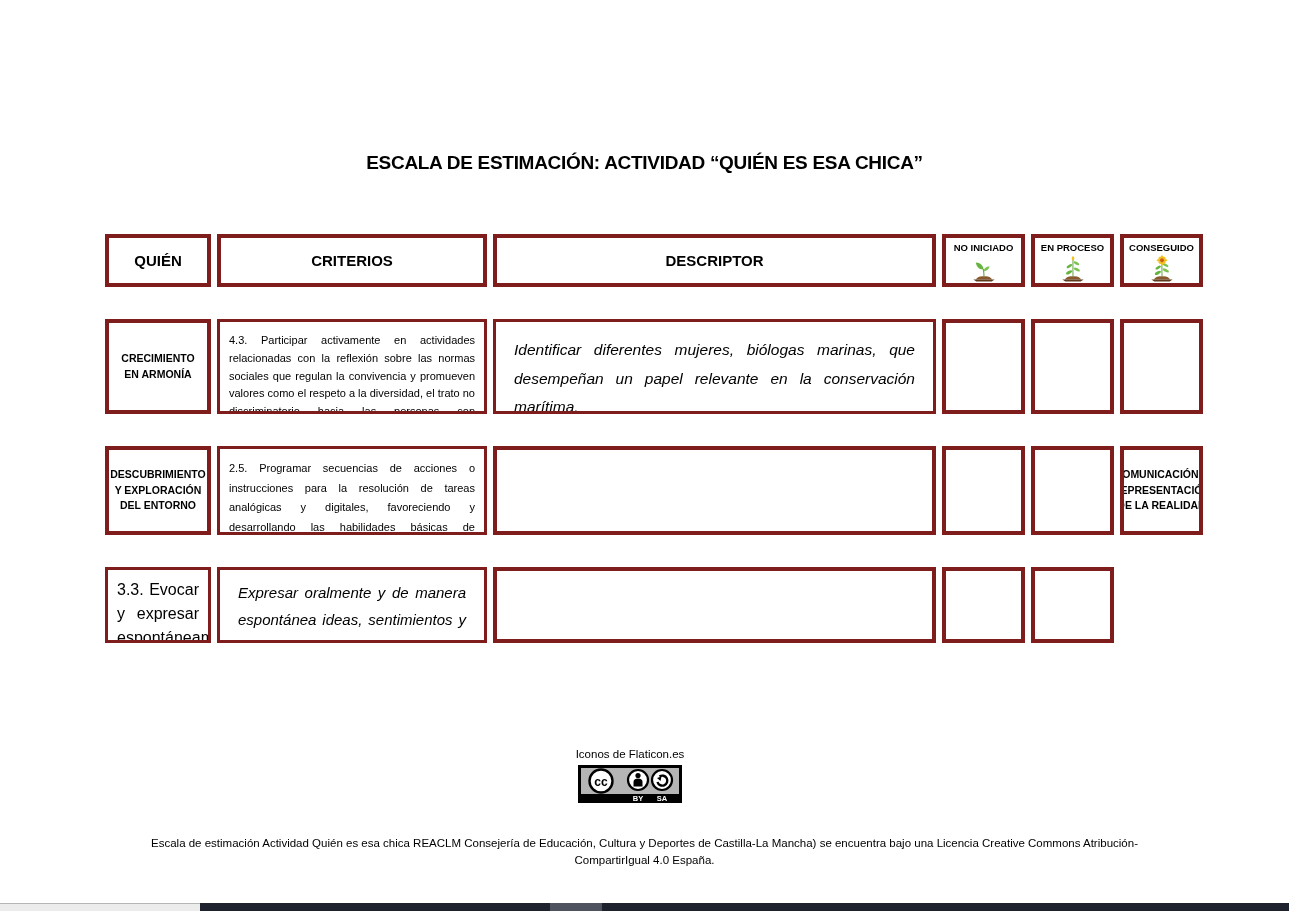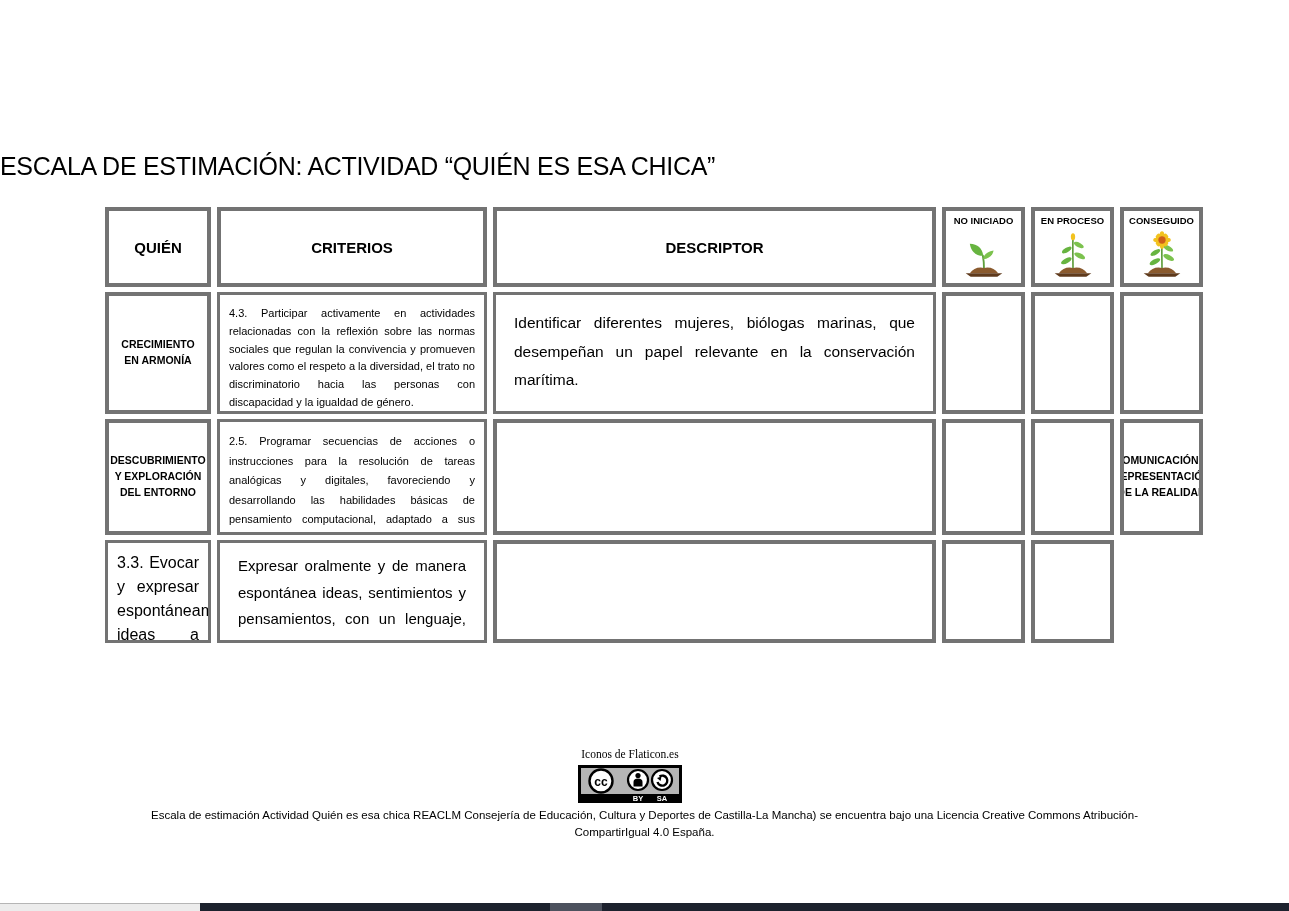--- a/index.html
+++ b/index.html
@@ -14,33 +14,33 @@
   
   .logo { position: absolute; left: 1083px; top: 30px; width: 110px; }
   .logo-tablets { display: block; margin-left: 16px; }
   .logo-text { margin-top: -4px; white-space: nowrap; }
   .logo-rea { font-family: "DejaVu Serif", serif; font-style: italic; font-size: 23px; color: #f7941e; }
   .logo-clm { font-family: "Liberation Sans", sans-serif; font-size: 20px; color: #1b75bc; letter-spacing: 3px; }
 
   
   .title {
     position: absolute; top: 152px; left: 0; width: 100%;
-    text-align: left; font-size: 25px; font-weight: normal; color: #000;
+    text-align: center; font-size: 19px; font-weight: bold; color: #000;
     letter-spacing: -0.3px;
   }
 
   
   .rubric {
     position: absolute; left: 105px; top: 207px;
     display: grid;
     grid-template-columns: 106px 270px 443px 83px 83px 83px;
     grid-template-rows: 80px 122px 116px 103px;
     column-gap: 6px; row-gap: 5px;
   }
-  .cell { border: 3px solid #737373; background: #fff; overflow: hidden; }
+  .cell { border: 3px solid #7f1d1d; background: #fff; overflow: hidden; margin-top: 27px; }
   .head {
     border-width: 4px;
     display: flex; align-items: center; justify-content: center;
     font-weight: bold; font-size: 15px;
   }
   .statushead {
     border-width: 4px;
     display: flex; flex-direction: column; align-items: center;
     padding-top: 4px;
   }
@@ -48,35 +48,35 @@
   .statushead svg { margin-top: 2px; }
   .area {
     border-width: 4px;
     display: flex; align-items: center; justify-content: center; text-align: center;
     font-weight: bold; font-size: 10.5px; line-height: 1.5; padding: 10px;
   }
   .crit { padding: 10px 9px; text-align: justify; }
   .crit-1 { font-size: 11px;  line-height: 1.62; }
   .crit-2 { font-size: 11px;  line-height: 1.78; }
   .crit-3 { font-size: 16px;  line-height: 1.5; padding-top: 8px; }
-  .desc { padding: 14px 18px; text-align: justify; }
+  .desc { padding: 14px 18px; text-align: justify; font-style: italic; }
   .desc-1 { font-size: 15.5px; line-height: 1.85; }
   .desc-2 { font-size: 16px;   line-height: 1.8; padding-top: 18px; }
   .desc-3 { font-size: 15px;   line-height: 1.78; padding-top: 10px; }
   .desc .b { font-weight: bold; }
   .status-cell { border-width: 4px; }
 
   
   .flaticon-credit {
     position: absolute; top: 748px; left: 0; width: 1260px;
-    text-align: center; font-size: 11.5px; color: #000; font-family: Liberation Serif, serif;
+    text-align: center; font-size: 11.5px; color: #000;
   }
   .cc-badge { position: absolute; left: 578px; top: 765px; }
   .license {
-    position: absolute; top: 807px; left: 0; width: 100%;
+    position: absolute; top: 835px; left: 0; width: 100%;
     text-align: center; font-size: 11.5px; line-height: 1.5; color: #000;
   }
 
   
   .bottom-bar { position: absolute; bottom: 0; left: 0; width: 100%; height: 8px; }
   .bottom-light {
     position: absolute; left: 0; bottom: 0; width: 200px; height: 8px;
     background: #ececec; border-top: 1px solid #b5b5b5;
   }
   .bottom-dark {

